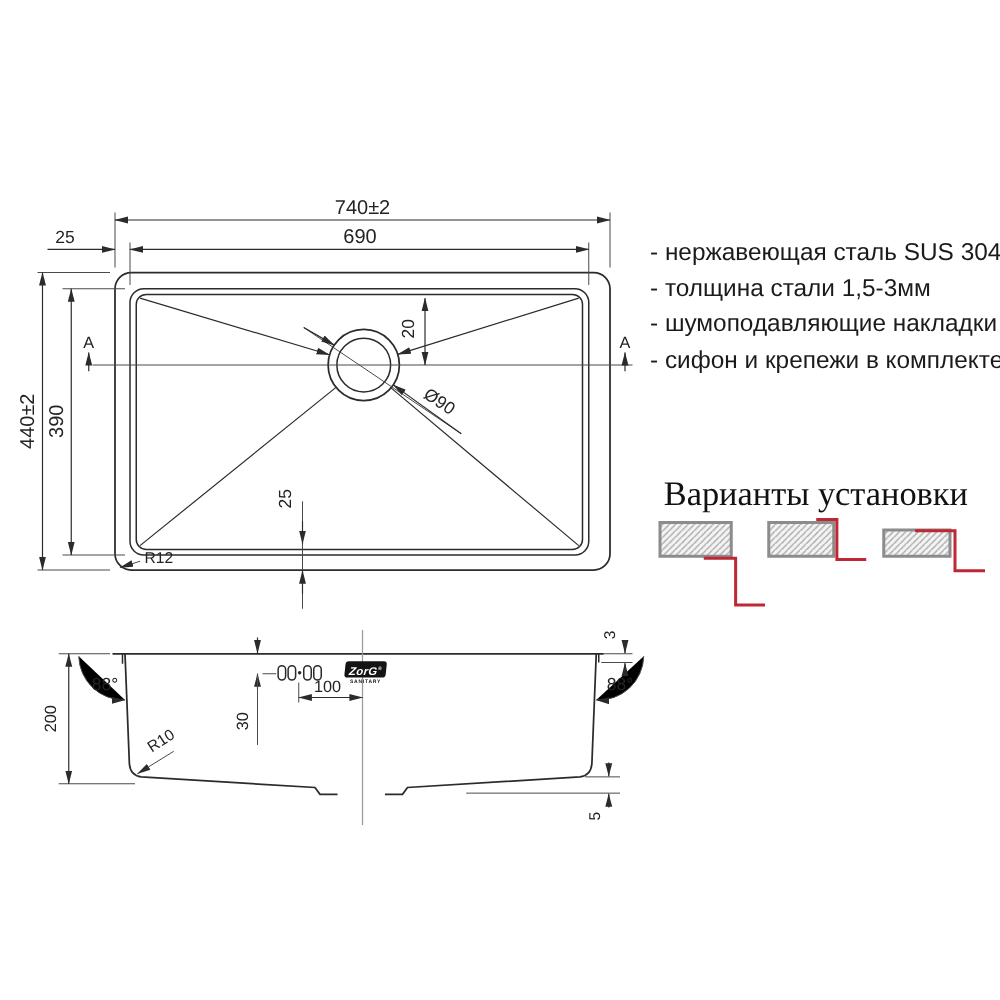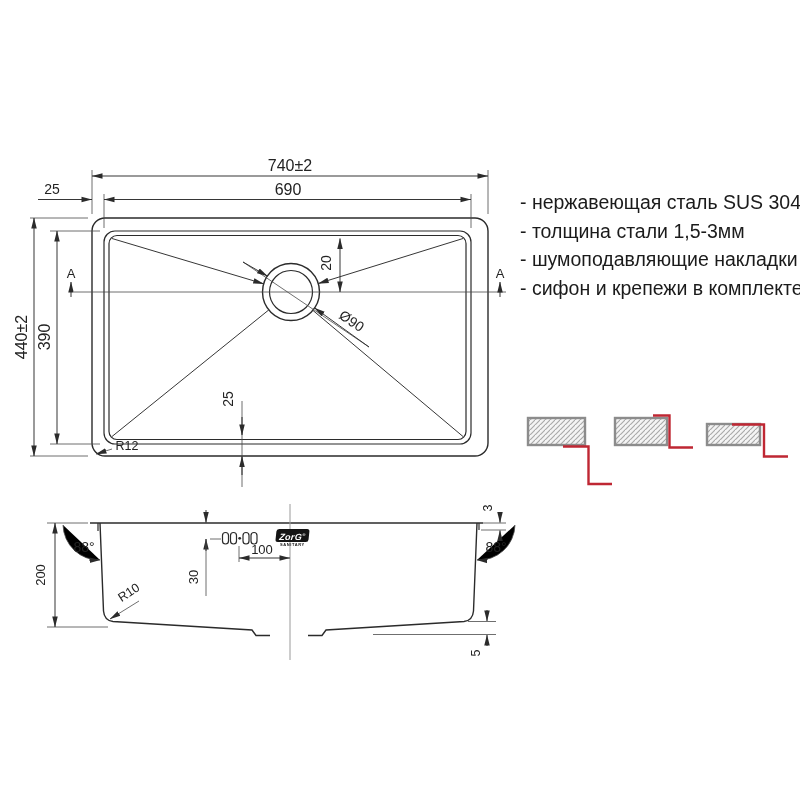--- a/index.html
+++ b/index.html
@@ -160,19 +160,20 @@
   </g>
 </svg>
 
 <div class="spec-list">
   <div>- нержавеющая сталь SUS 304</div>
   <div>- толщина стали 1,5-3мм</div>
   <div>- шумоподавляющие накладки</div>
   <div>- сифон и крепежи в комплекте</div>
 </div>
 
+<div class="install-title">Варианты установки</div>
 
 <div class="zorg-badge">
   <span>ZorG</span><sup>®</sup>
 </div>
 <div class="zorg-sub">SANITARY</div>
 
 </div>
 
 </body></html>

